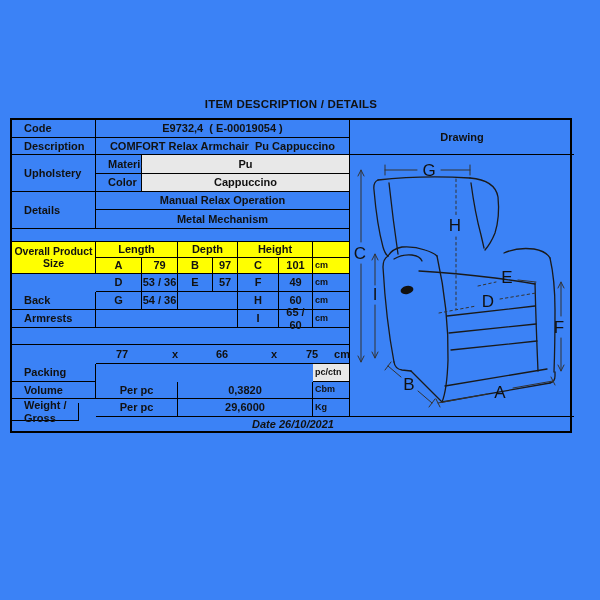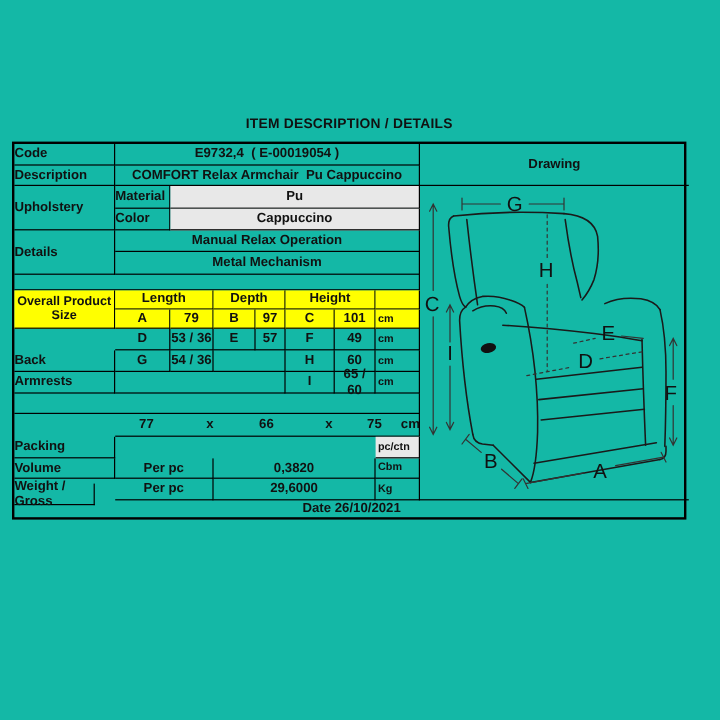--- a/index.html
+++ b/index.html
@@ -1,31 +1,31 @@
 <!DOCTYPE html>
 <html><head>
 <meta charset="utf-8">
 <style>
   html,body{margin:0;padding:0;background:#fff;width:600px;height:600px;overflow:hidden;
     font-family:"Liberation Sans", sans-serif;color:#111;}
-  #sheet{position:relative;width:600px;height:600px;background:#14b8a6;}
+  #sheet{position:relative;width:600px;height:600px;background:#3b82f6;}
   #doc-title{position:absolute;left:10px;top:98px;width:562px;text-align:center;
     font-size:11.5px;font-weight:bold;letter-spacing:.2px;}
   #spec-table{position:absolute;left:10px;top:118px;width:562px;height:315px;
     border:2px solid #000;box-sizing:border-box;}
   .c{position:absolute;box-sizing:border-box;border-right:1px solid #000;border-bottom:1px solid #000;
     display:flex;align-items:center;font-size:11px;font-weight:bold;line-height:1.1;}
-  .lbl{padding-left:0;justify-content:flex-start;}
+  .lbl{padding-left:12px;justify-content:flex-start;}
   .ctr{justify-content:center;text-align:center;}
   .pre{white-space:pre;}
   .sm{font-size:9px;padding-left:2px;}
   .shade{background:#e8e8e8;}
   .yellow{background:#ffff00;}
   .noR{border-right:none;}
-  .noB{border-bottom:none;}
+  .noB{border-bottom:none;font-style:italic;}
   .wrapcell{padding:0 2px;text-align:center;font-size:10.5px;}
   .pspan{position:absolute;transform:translateX(-50%);top:50%;margin-top:-6px;height:12px;line-height:12px;}
   svg text{font-family:"Liberation Sans", sans-serif;font-size:17px;font-weight:400;fill:#111;
     text-anchor:middle;stroke:none;}
 </style>
 </head>
 <body>
 
 <div id="sheet">
 

